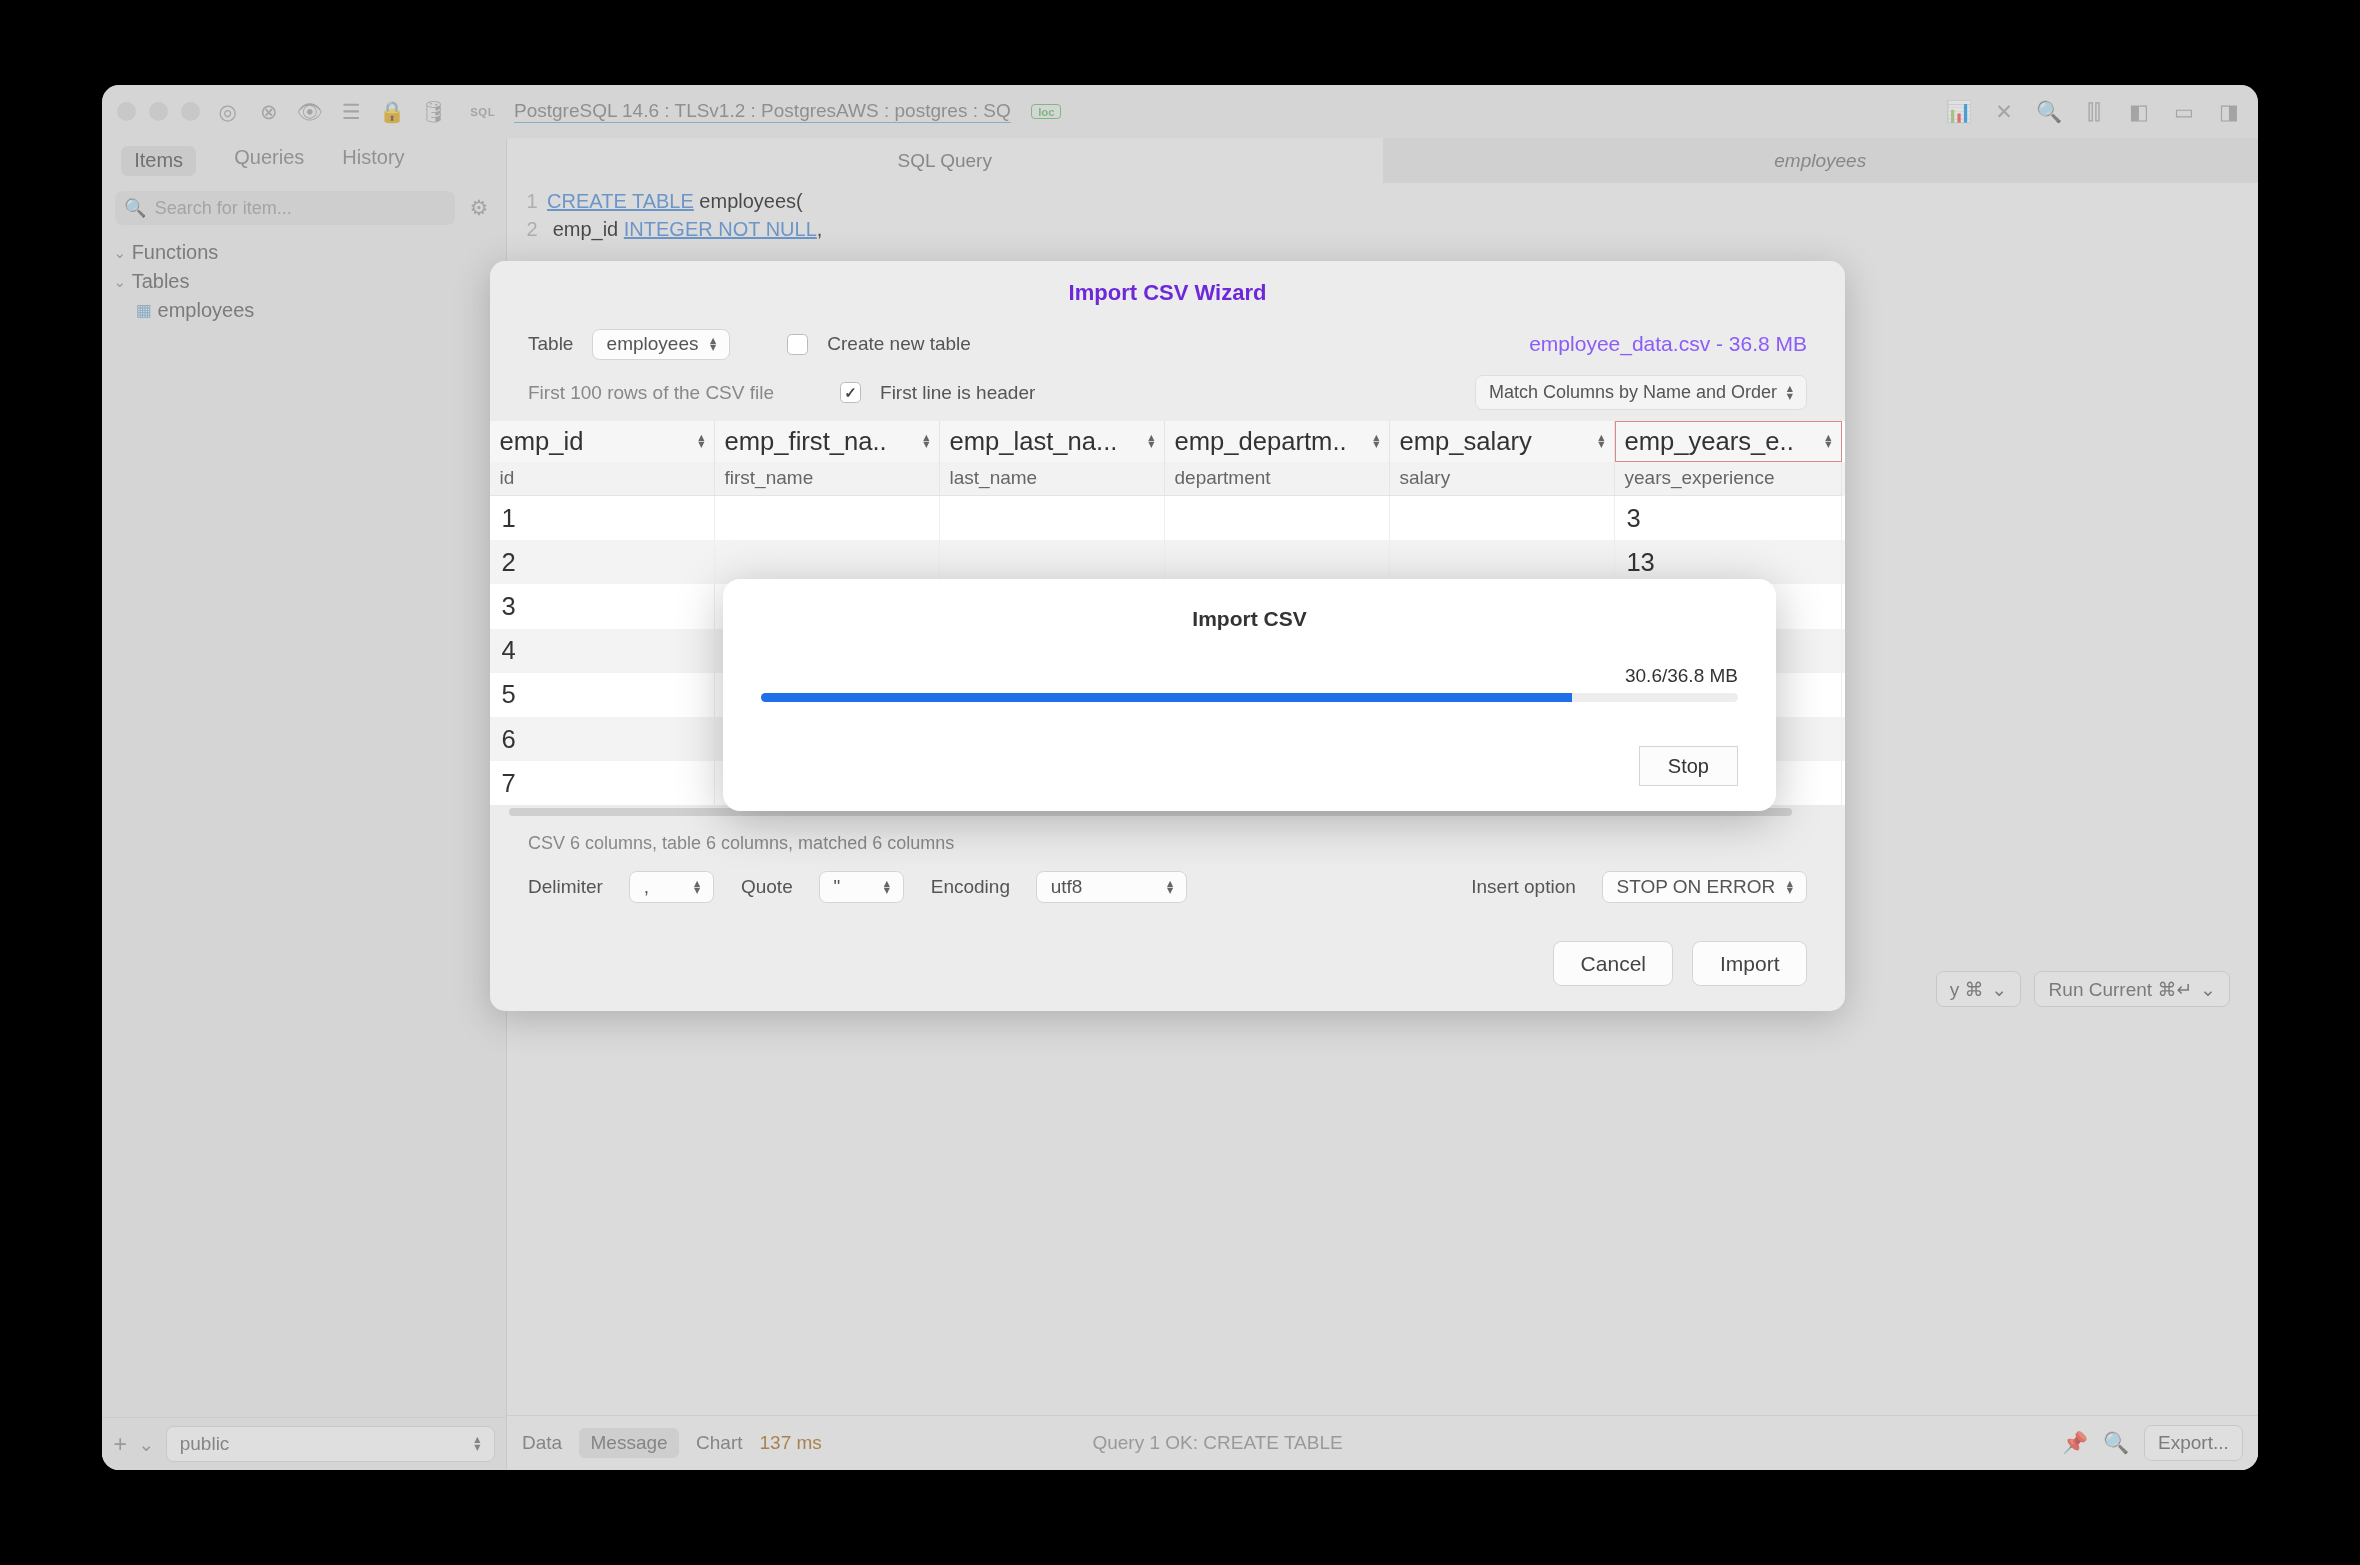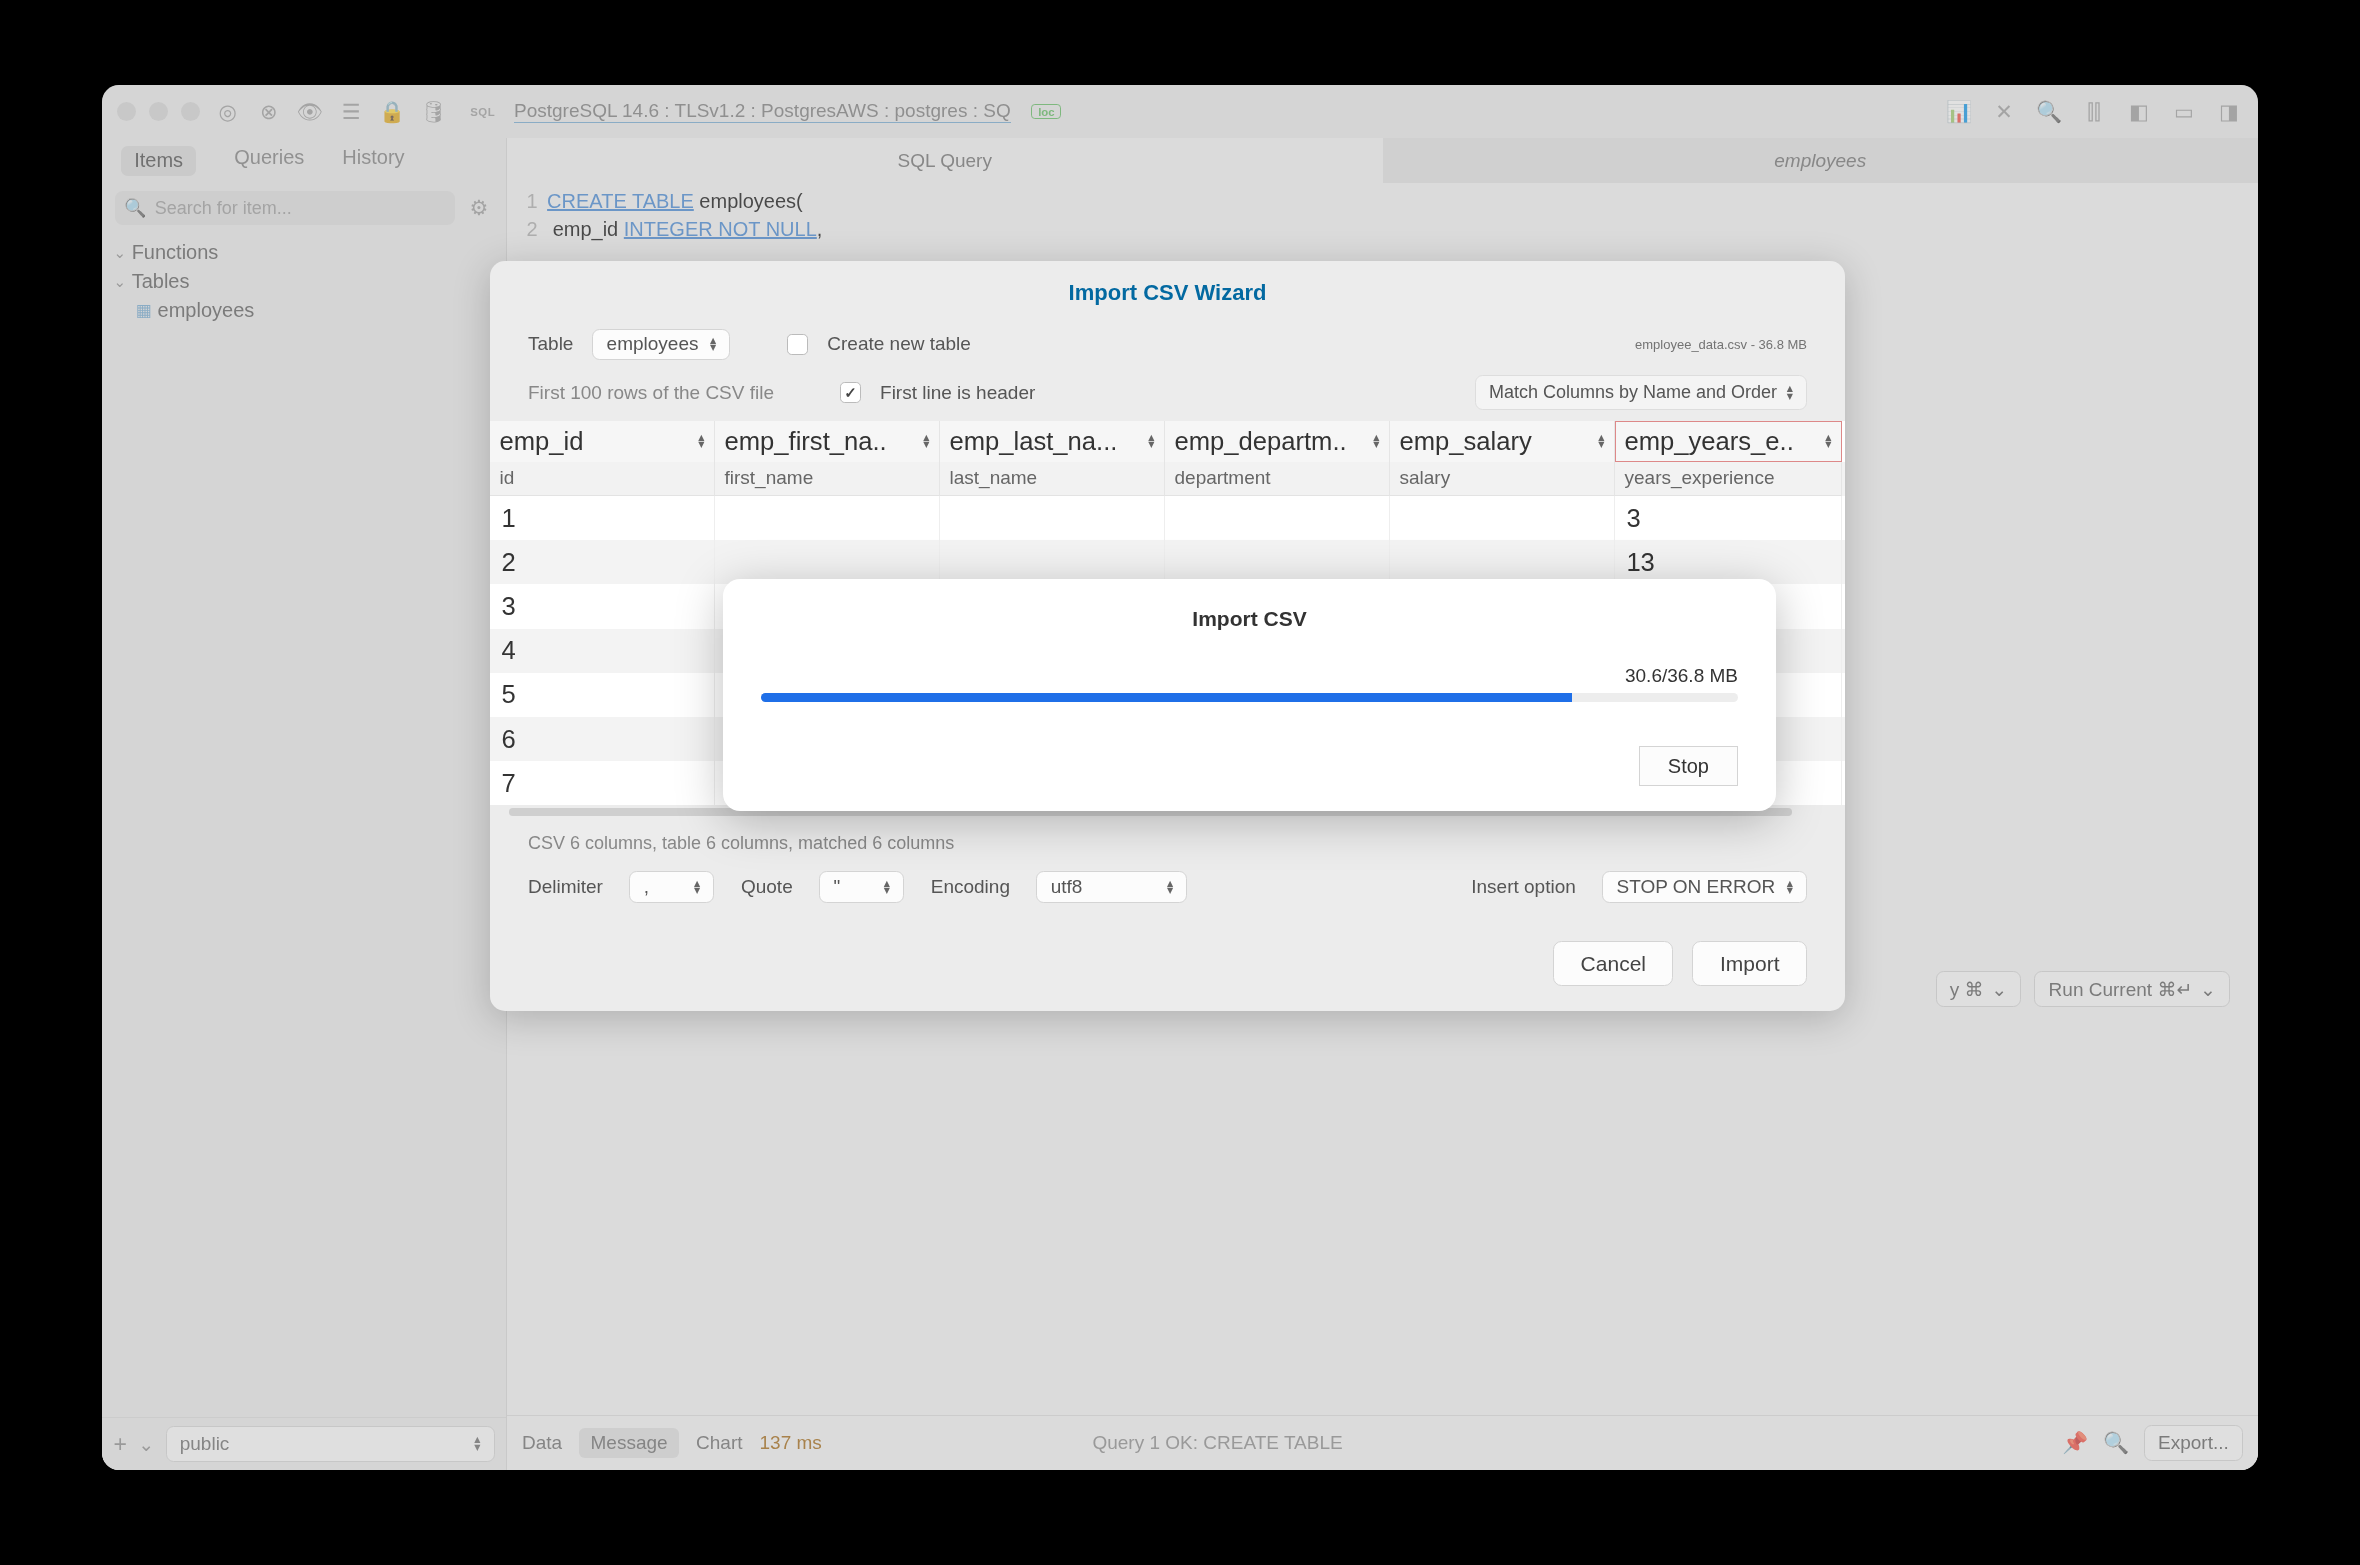--- a/index.html
+++ b/index.html
@@ -37,27 +37,27 @@
 .right-btns { margin-left: auto; display: flex; gap: 13.2px; align-items: center; }
 .right-btns .btn { background: #fcfcfc; border: 0.9px solid #d4d4d4; border-radius: 7.6px; padding: 5.7px 13.2px; font-size: 19px; color: #555; }
 .sidebar-footer { margin-top: auto; display: flex; align-items: center; padding: 9.5px 11.4px; gap: 11.4px; border-top: 0.9px solid #ddd; font-size: 19px; color: #666; height: 53px; }
 .schema-select { flex: 1; background: #fcfcfc; border: 0.9px solid #d4d4d4; border-radius: 7.6px; padding: 5.7px 13.2px; display: flex; justify-content: space-between; align-items: center; gap: 8px; }
 
 
 .dim { position: absolute; inset: 0; background: rgba(180,180,180,0.4); }
 
 
 .wizard { position: absolute; left: 388px; top: 176px; width: 1355px; background: #ececec; border-radius: 15px; box-shadow: 0 7.6px 38px rgba(0,0,0,0.2); overflow: hidden; display: flex; flex-direction: column; }
-.wiz-title { text-align: center; font-size: 22px; font-weight: 600; color: #0369a1; padding: 19px 0 13.2px; }
+.wiz-title { text-align: center; font-size: 22px; font-weight: 600; color: #6d28d9; padding: 19px 0 13.2px; }
 .wiz-row1 { display: flex; align-items: center; padding: 9.5px 38px; gap: 19px; font-size: 19px; color: #555; }
 .select { background: #fcfcfc; border: 0.9px solid #d4d4d4; border-radius: 7.6px; padding: 3.8px 13.2px; display: inline-flex; align-items: center; gap: 11.4px; }
 .updown { color: #666; font-size: 12.3px; line-height: 7.6px; display: inline-flex; flex-direction: column; }
 .checkbox { width: 21px; height: 21px; border: 1.4px solid #bbb; border-radius: 4.7px; display: inline-flex; align-items: center; justify-content: center; background: #fff; }
 .checkbox.checked::after { content: "✓"; color: #444; font-weight: 700; font-size: 15px; }
-.filemeta { margin-left: auto; color: #737373; font-size: 13px; }
+.filemeta { margin-left: auto; color: #8b5cf6; font-size: 21px; }
 .wiz-row2 { display: flex; align-items: center; padding: 5.7px 38px 11.4px; gap: 19px; font-size: 19px; color: #888; }
 .match-select { margin-left: auto; background: #f4f4f4; border: 0.9px solid #ddd; border-radius: 7.6px; padding: 5.7px 13.2px; font-size: 18px; color: #555; display: inline-flex; align-items: center; gap: 9.5px; }
 
 .grid { background: #fff; }
 .col-headers, .sub-headers, .grow { display: grid; grid-template-columns: 225px 225px 225px 225px 225px 227px; }
 .col-headers { font-size: 25.6px; color: #333; }
 .col-headers .ch { padding: 5.7px 9.5px; display: flex; align-items: center; justify-content: space-between; border-right: 0.9px solid #e5e5e5; background: #f6f6f6; white-space: nowrap; overflow: hidden; }
 .col-headers .ch.err { outline: 1.9px solid #d88; outline-offset: -1.9px; }
 .sub-headers { font-size: 19px; color: #666; background: #f2f2f2; }
 .sub-headers .sh { padding: 5.7px 9.5px; border-right: 0.9px solid #e5e5e5; border-bottom: 0.9px solid #e3e3e3; }

